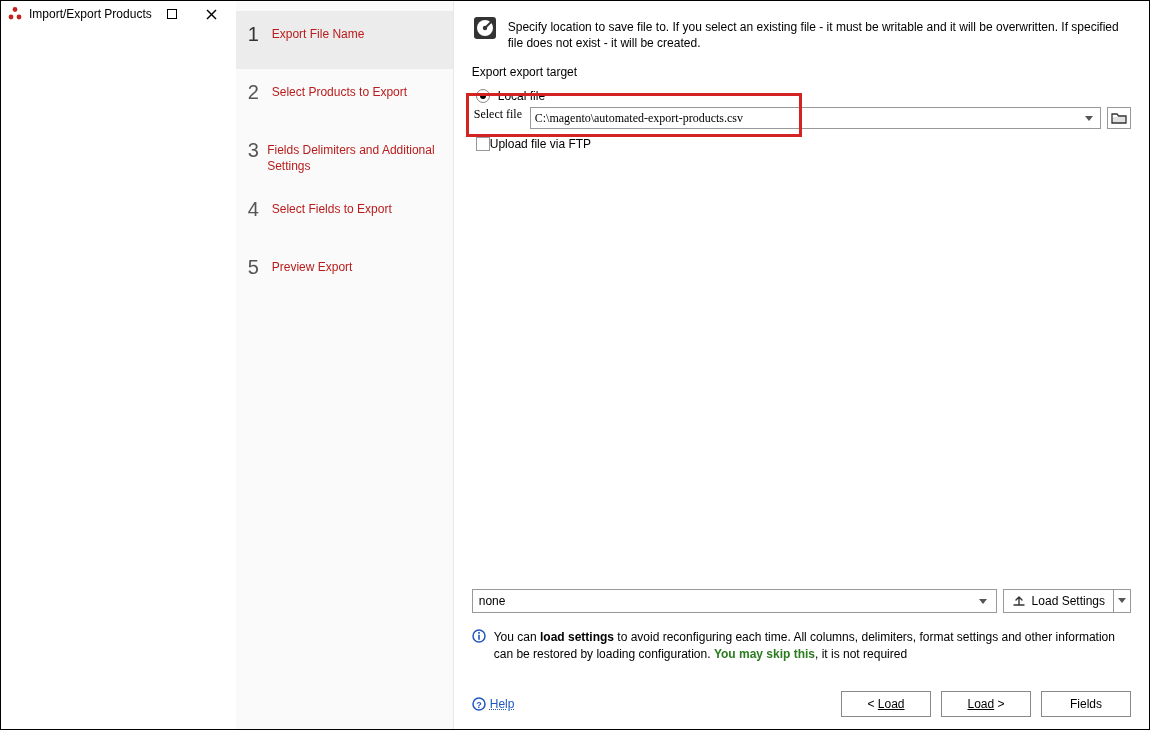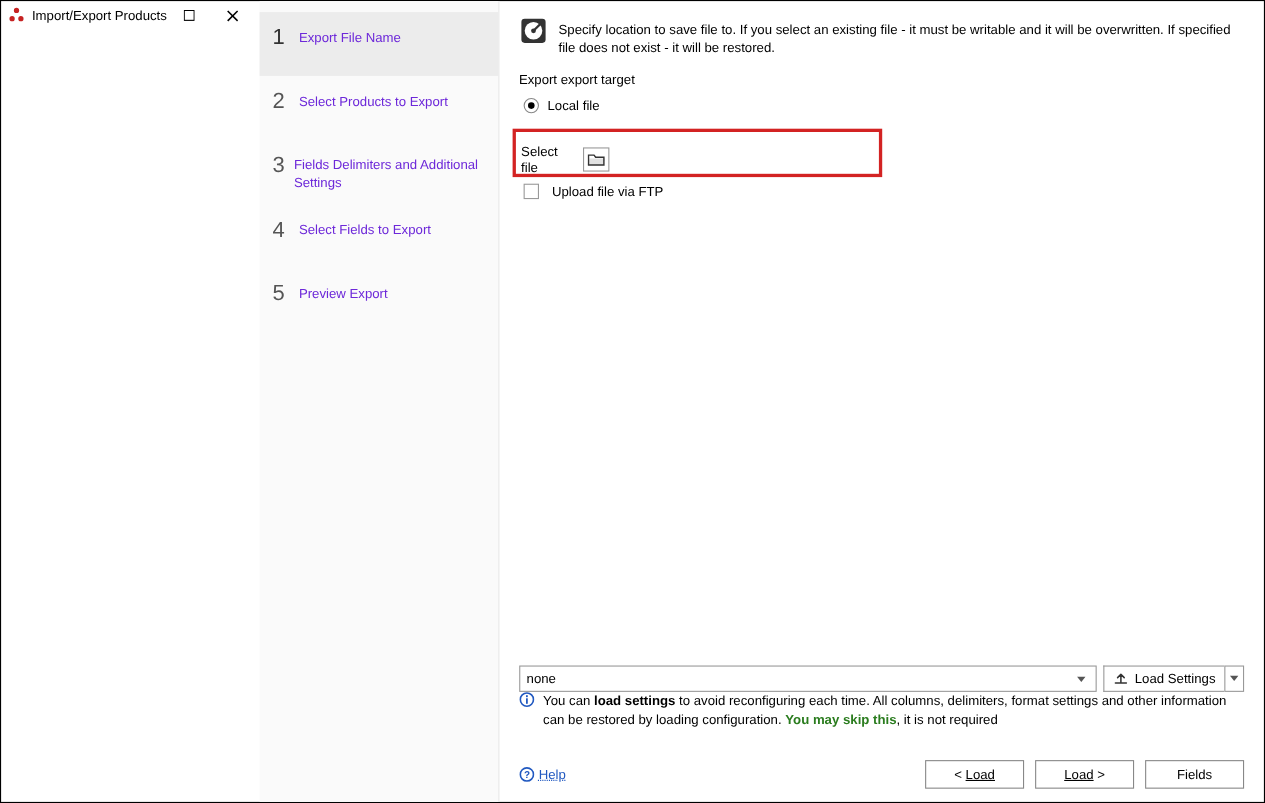--- a/index.html
+++ b/index.html
@@ -8,43 +8,43 @@
   .titlebar { height: 26px; display: flex; align-items: center; padding: 0 4px 0 6px; }
   .titlebar .app-icon { width: 16px; height: 16px; margin-right: 6px; display:flex; align-items:center; justify-content:center; }
   .titlebar .title { flex: 1; font-size: 12px; }
   .titlebar .winbtn { width: 40px; height: 26px; display: flex; align-items: center; justify-content: center; cursor: default; }
   .body { flex: 1; display: flex; min-height: 0; }
   .sidebar { width: 218px; background: #fafafa; border-right: 1px solid #e8e8e8; padding-top: 10px; }
   .step { display: flex; align-items: flex-start; padding: 12px 12px; cursor: default; min-height: 58px; }
   .step.active { background: #ececec; }
   .step .num { font-size: 20px; font-weight: 300; width: 24px; color: #555; }
   .step.active .num { color: #333; }
-  .step .label { padding-top: 4px; font-size: 12px; color: #6d28d9; line-height: 1.3; }
+  .step .label { padding-top: 4px; font-size: 12px; color: #b91c1c; line-height: 1.3; }
   .main { flex: 1; display: flex; flex-direction: column; padding: 14px 18px 12px 18px; position: relative; }
   .top-desc { display: flex; align-items: flex-start; gap: 10px; margin-bottom: 14px; }
   .disk-icon { width: 26px; height: 26px; flex: 0 0 26px; }
   .top-desc .text { font-size: 12px; padding-top: 4px; line-height: 1.35; }
   .group-label { font-size: 12px; margin-bottom: 6px; }
-  .radios { margin-left: 4px; margin-bottom: 24px; text-align: right; }
+  .radios { margin-left: 4px; margin-bottom: 0; text-align: right; }
   .radio-row { display: flex; align-items: center; gap: 8px; height: 22px; }
   .radio { width: 14px; height: 14px; border: 1px solid #888; border-radius: 50%; display: inline-flex; align-items: center; justify-content: center; }
   .radio.selected::after { content: ""; width: 6px; height: 6px; background: #000; border-radius: 50%; }
   .file-row-wrap { position: relative; margin-bottom: 8px; }
-  .file-row { display: flex; align-items: center; gap: 6px; }
+  .file-row { display: flex; gap: 6px; font-family: Liberation Serif, serif; }
   .file-row .lbl { width: 52px; padding-left: 2px; }
   .filepath-combo { flex: 1; height: 22px; border: 1px solid #999; display: flex; align-items: center; padding: 0 4px; background: #fff; position: relative; }
   .filepath-combo input { border: none; outline: none; flex: 1; font-size: 12px; font-family: inherit; background: transparent; }
   .filepath-combo .dd { width: 14px; text-align: center; color: #555; cursor: default; }
   .browse-btn { width: 24px; height: 22px; border: 1px solid #999; display: flex; align-items: center; justify-content: center; background: #fff; cursor: default; }
   .red-highlight { position: absolute; border: 3px solid #d32323; pointer-events: none; }
-  .ftp-row { display: flex; align-items: flex-end; gap: 12px; margin-left: 4px; }
+  .ftp-row { display: flex; align-items: flex-end; gap: 0; margin-left: 4px; }
   .checkbox { width: 14px; height: 14px; border: 1px solid #999; background: #fff; }
   .spacer { flex: 1; }
   .use-config-title { font-size: 18px; font-weight: 400; margin-bottom: 10px; }
-  .config-row { display: flex; gap: 6px; margin-bottom: 0; }
+  .config-row { display: flex; gap: 6px; margin-bottom: 16px; }
   .config-select { flex: 1; height: 24px; border: 1px solid #999; display: flex; align-items: center; padding: 0 6px; background:#fff; }
   .config-select .val { flex: 1; }
   .config-select .dd { width: 14px; text-align: center; color: #555; }
   .load-settings-wrap { display:flex; }
   .load-settings-btn { height: 24px; border: 1px solid #999; display: flex; align-items: center; gap: 6px; padding: 0 8px; background: #fff; cursor: default; border-right:none;}
   .load-settings-dd { height:24px; width:18px; border:1px solid #999; display:flex; align-items:center; justify-content:center; background:#fff; }
   .info-row { display: flex; align-items: flex-start; gap: 8px; font-size: 12px; line-height: 1.4; margin-bottom: 20px; }
   .info-row .i { flex:0 0 14px; }
   .info-row b { font-weight: 700; }
   .info-row .green { color: #2a7c1e; font-weight: 700; }
@@ -113,34 +113,42 @@
 
       <div class="top-desc">
         <span class="disk-icon">
           <svg viewBox="0 0 26 26" width="26" height="26">
             <rect x="2" y="2" width="22" height="22" rx="3" fill="#333"></rect>
             <circle cx="13" cy="13" r="8" fill="#fff"></circle>
             <circle cx="13" cy="13" r="2.2" fill="#333"></circle>
             <path d="M13 13 L20 6" stroke="#333" stroke-width="2"></path>
           </svg>
         </span>
-        <span class="text">Specify location to save file to. If you select an existing file - it must be writable and it will be overwritten. If specified file does not exist - it will be restored.</span>
+        <span class="text">Specify location to save file to. If you select an existing file - it must be writable and it will be overwritten. If specified file does not exist - it will be created.</span>
       </div>
 
       <div class="group-label">Export export target</div>
       <div class="radios">
         <div class="radio-row">
           <span class="radio selected"></span>
           <span>Local file</span>
         </div>
       </div>
 
       <div class="file-row-wrap">
         <div class="file-row">
           <span class="lbl">Select file</span>
+          <div class="filepath-combo">
+            <input type="text" value="C:\magento\automated-export-products.csv" style="">
+            <span class="dd">
+              <svg width="8" height="6">
+                  <polygon points="0,0 8,0 4,5" fill="#555"></polygon>
+                </svg>
+            </span>
+          </div>
           <div class="browse-btn">
             <svg width="16" height="14">
               <path d="M1 3h5l1.5 2H15v7H1z" fill="none" stroke="#333" stroke-width="1.3"></path>
               <path d="M2 6h14l-2 6H0z" fill="#333" opacity="0.15"></path>
             </svg>
           </div>
         </div>
         <div class="red-highlight" style="left:-6px; top:-14px; width:336px; height:44px;"></div>
       </div>
 

